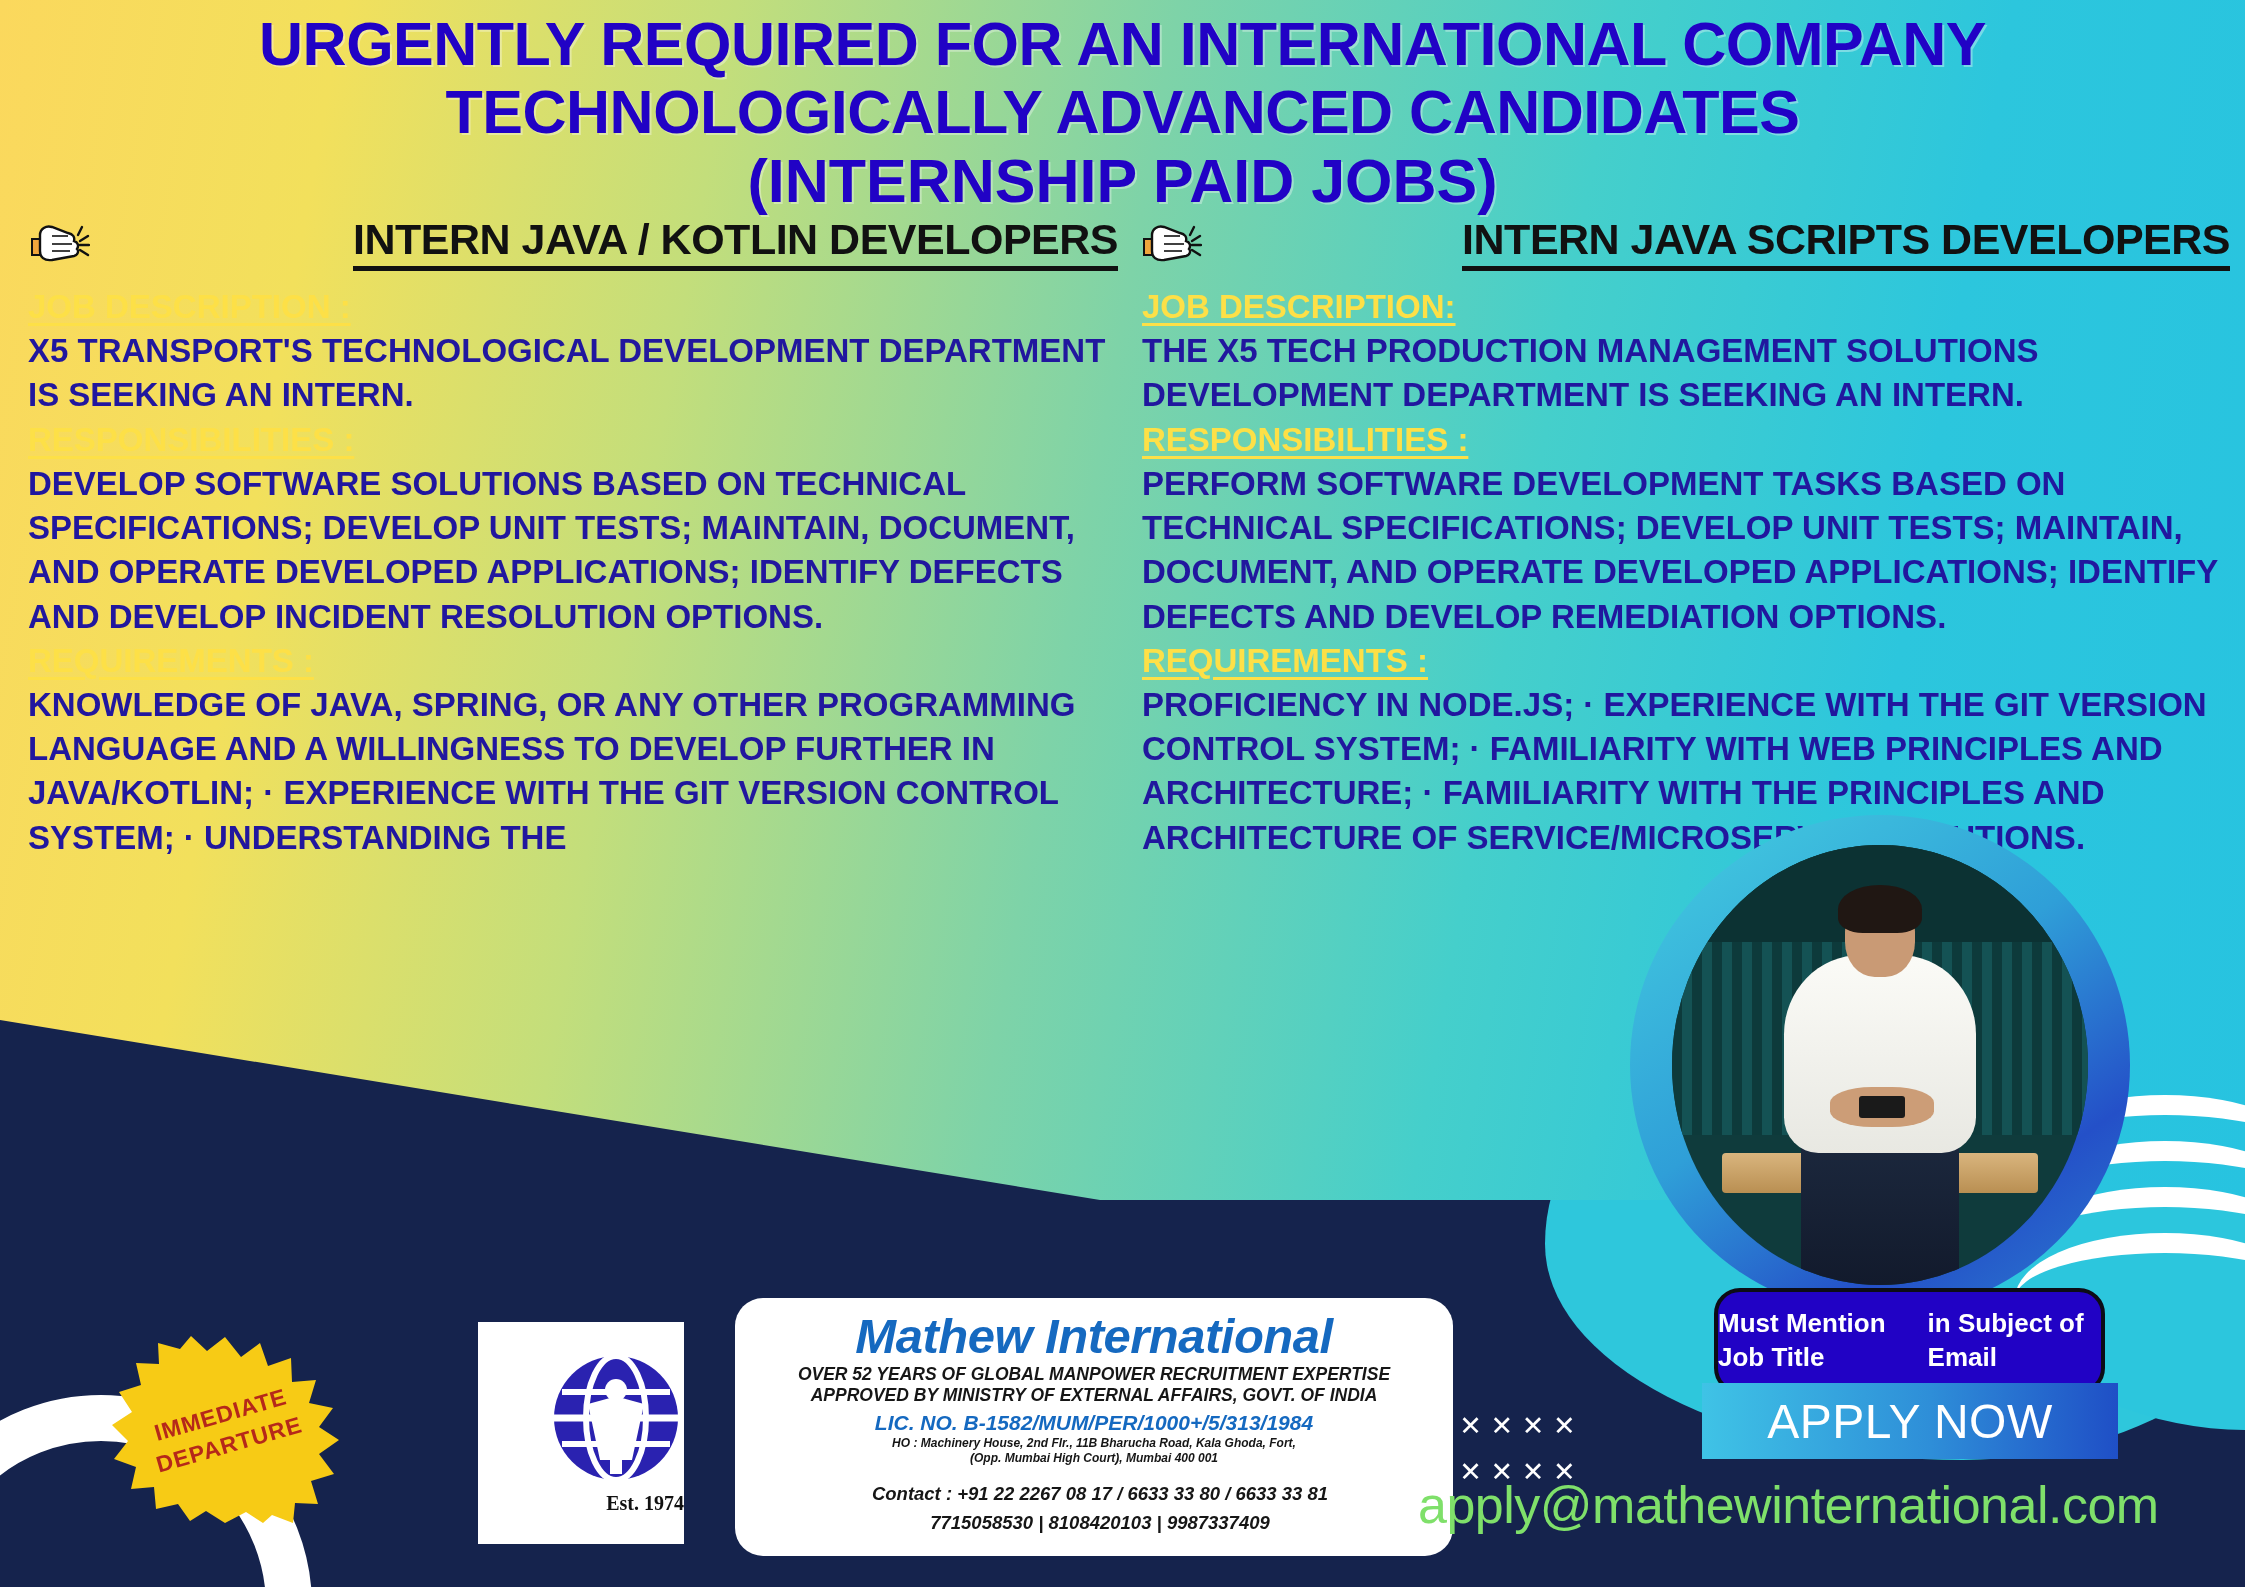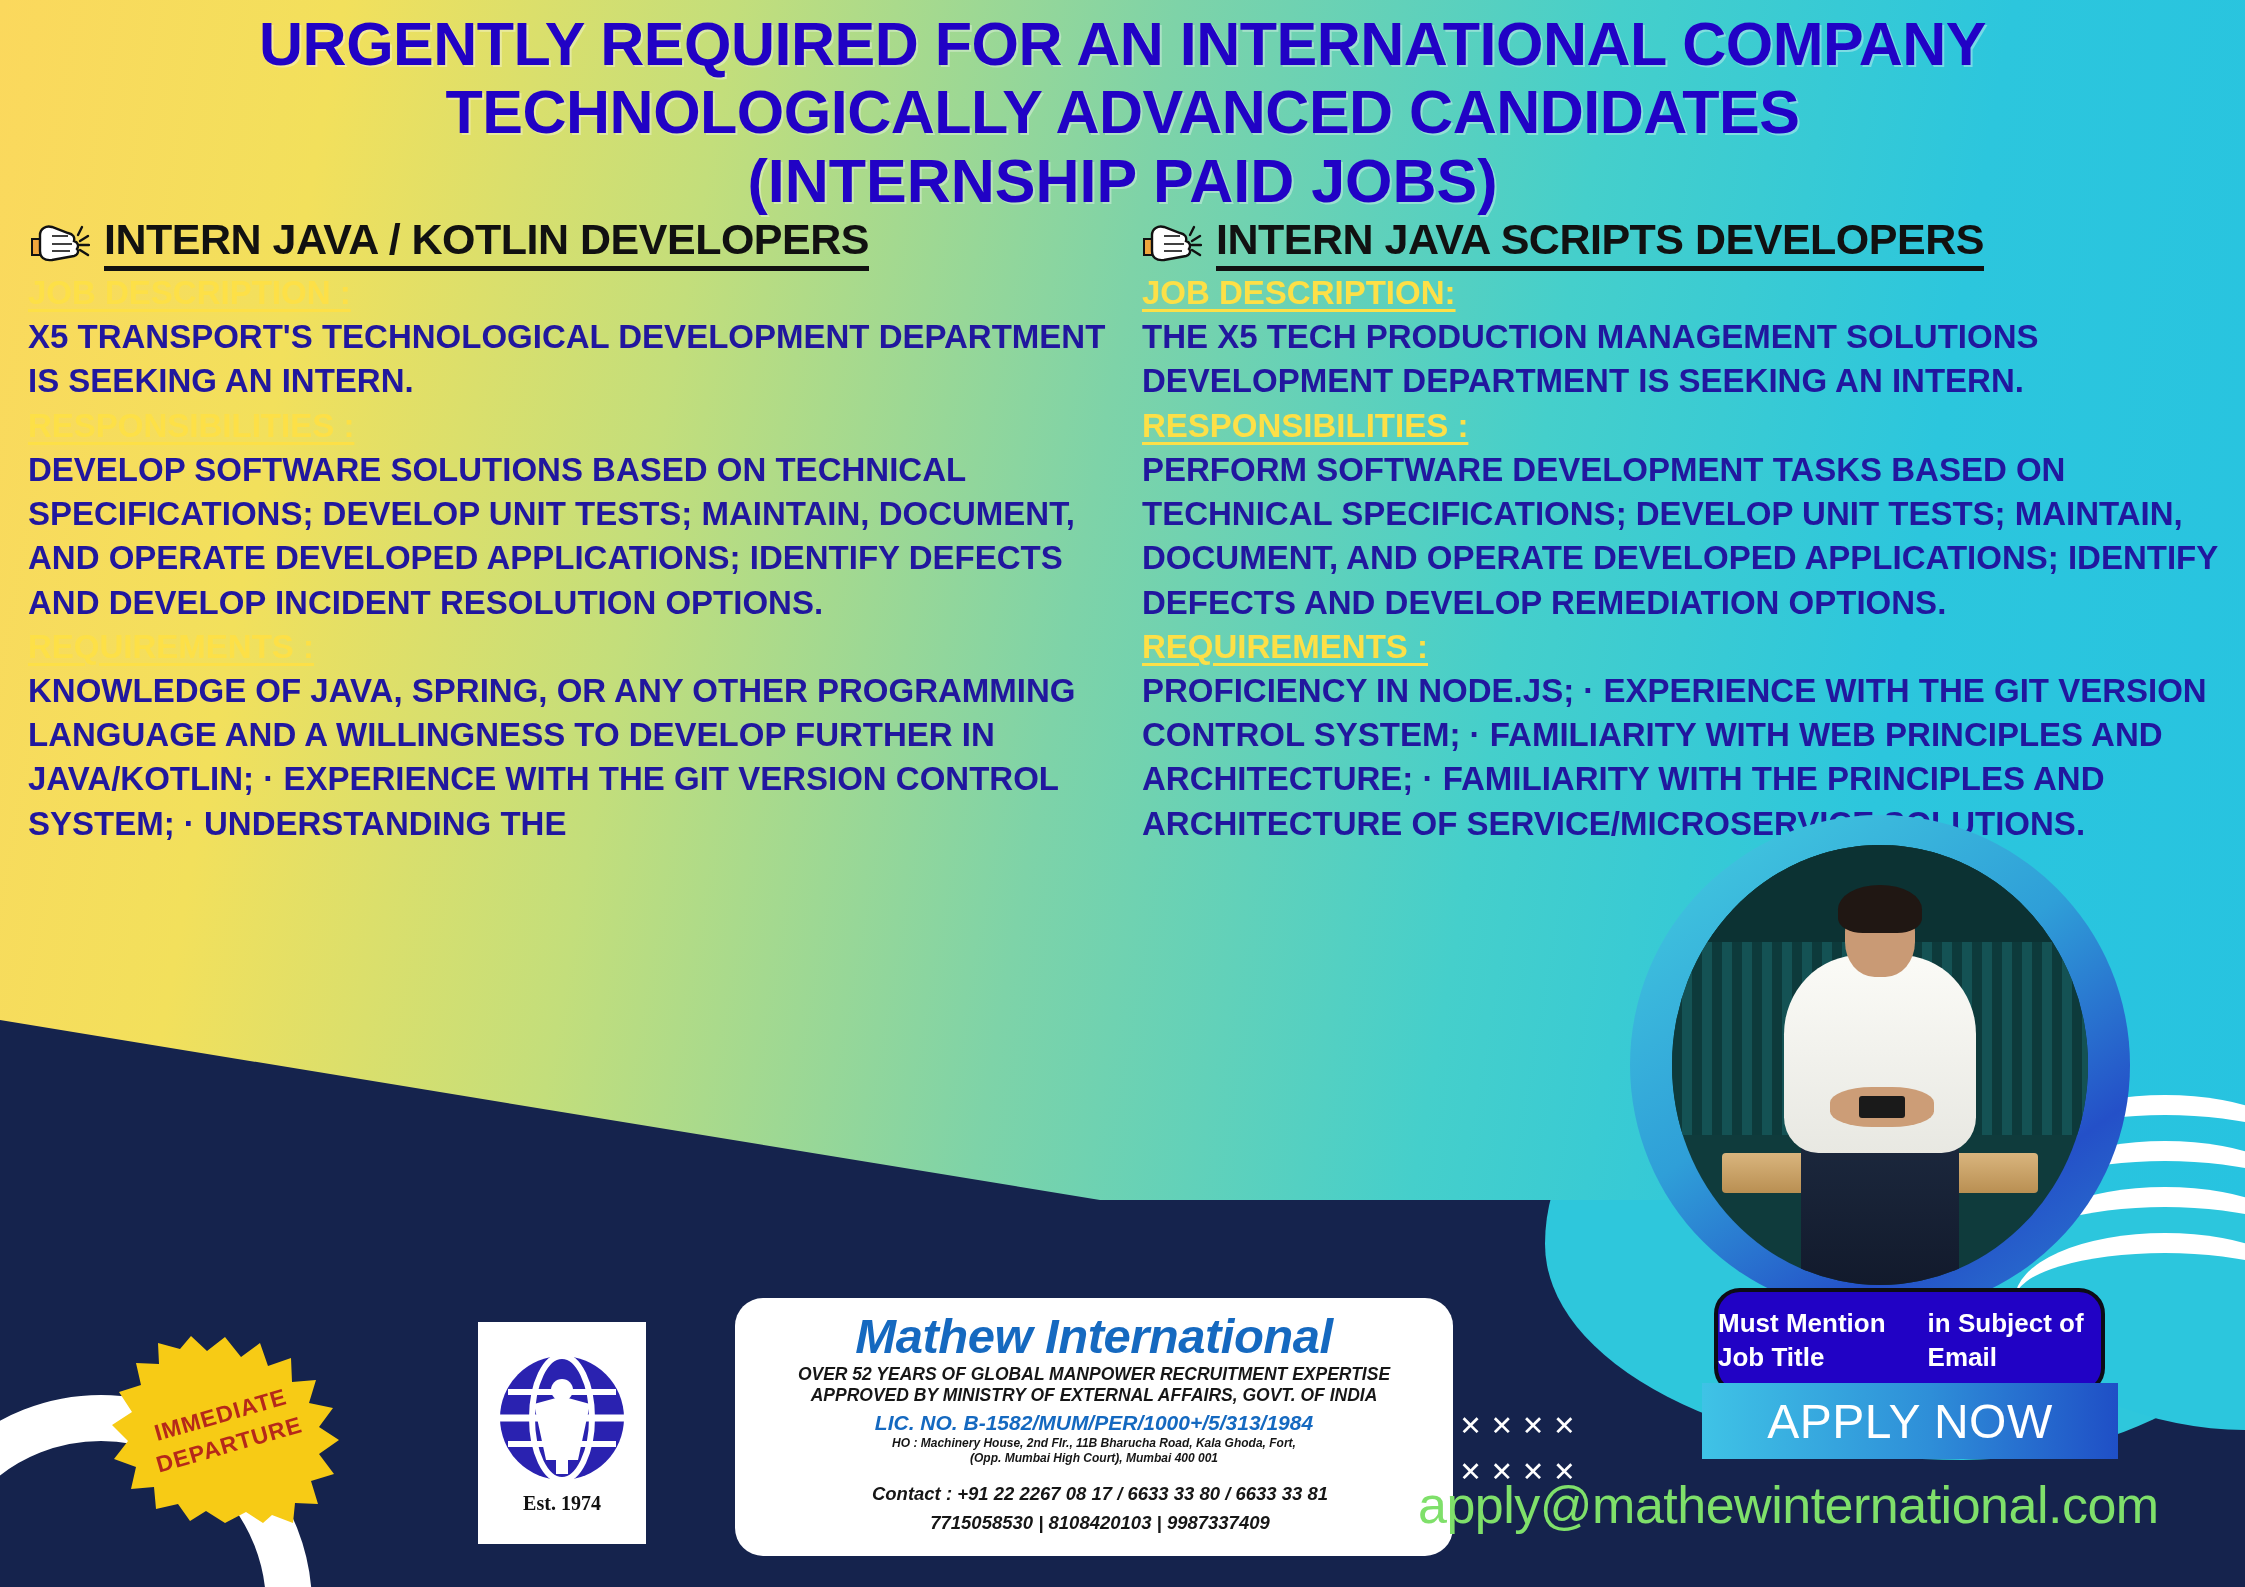--- a/index.html
+++ b/index.html
@@ -78,20 +78,22 @@
   }
   .headline .l3{letter-spacing:0px;}
 
   
   .col{position:absolute;top:215px;}
   .col-left{left:28px;width:1090px;}
   .col-right{left:1130px;width:1100px;}
 
   .job-head{
     display:flex;align-items:center;gap:14px;
+    margin-bottom:14px;
+    justify-content:space-between;
   }
   .hand-icon{
     width:62px;height:52px;flex:0 0 auto;display:block;
   }
   .job-title{
     font-size:43px;font-weight:900;color:#111111;
     letter-spacing:-0.5px;
     border-bottom:5px solid #111111;
     padding-bottom:2px;
     font-family:"Liberation Sans", sans-serif;
@@ -185,21 +187,21 @@
     color:#b5281a;font-weight:800;font-size:23px;letter-spacing:1px;
     font-family:"Liberation Sans", sans-serif;line-height:1.35;
     white-space:nowrap;
   }
 
   
   .logo-tile{
     position:absolute;left:478px;top:1322px;
     width:168px;height:222px;
     background:#ffffff;
-    display:flex;flex-direction:column;align-items:center;justify-content:center;
+    display:flex;flex-direction:column;align-items:flex-end;justify-content:center;padding-left:38px;
   }
   .logo-tile svg{display:block;}
   .est{
     font-family:"Liberation Serif", serif;
     font-size:20px;font-weight:700;color:#111;margin-top:4px;
   }
 
   
   .card{
     position:absolute;left:735px;top:1298px;

